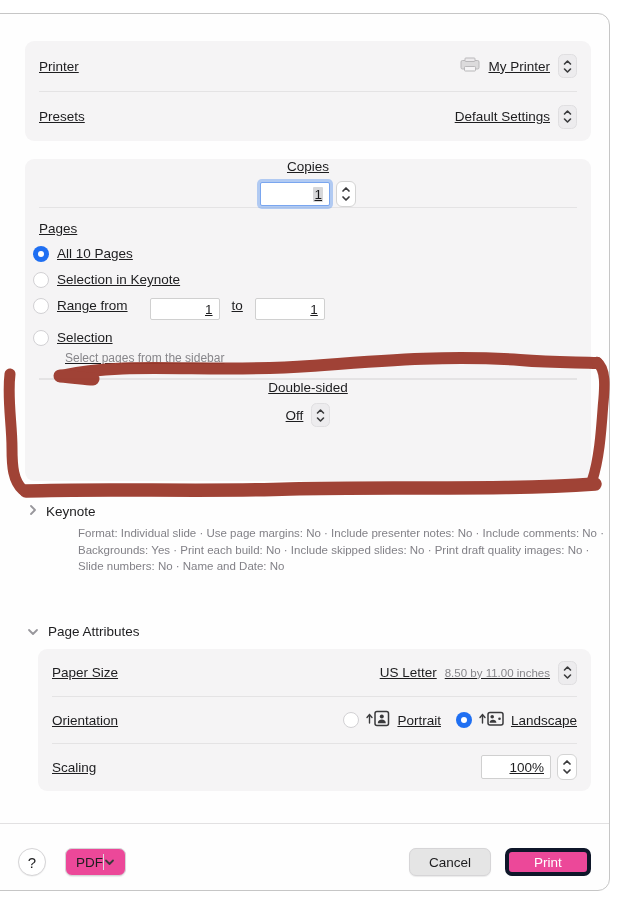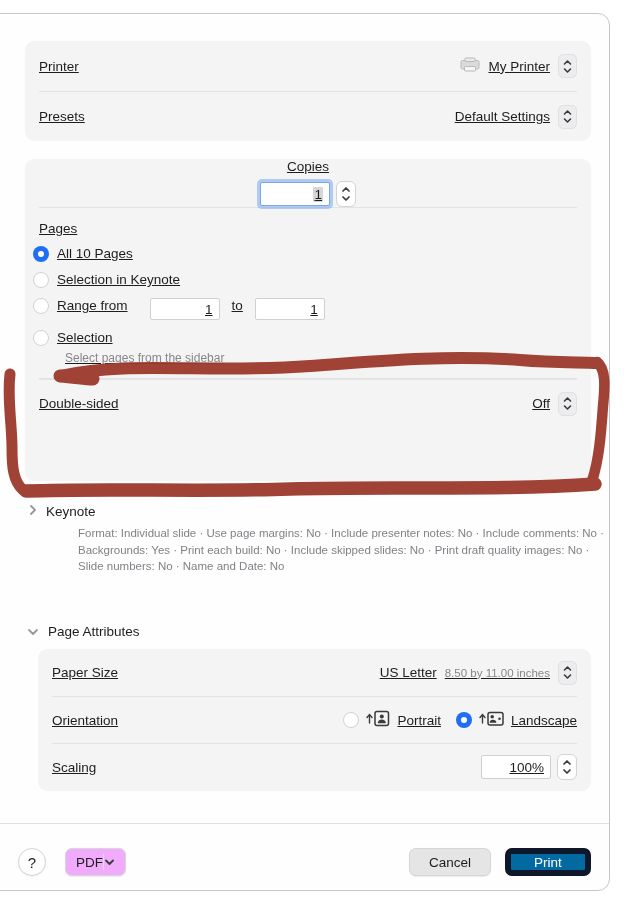--- a/index.html
+++ b/index.html
@@ -78,32 +78,32 @@
     position:absolute;font-size:11.5px;line-height:1.45;color:#828187;
   }
   
   .footer-divider{position:absolute;left:0;right:0;height:1px;background:#e2e1e2;}
   .help-btn{
     position:absolute;width:28px;height:28px;border-radius:50%;background:#fff;
     border:1px solid #d6d5d7;display:flex;align-items:center;justify-content:center;
     font-size:15px;color:#1d1d1f;box-sizing:border-box;box-shadow:0 .5px 1px rgba(0,0,0,.08);
   }
   .pdf-btn{
-    position:absolute;height:28px;border-radius:7px;background:#f0abfc;
+    position:absolute;height:28px;border-radius:7px;background:#ec4899;
     border:1px solid #d6d5d7;display:flex;align-items:center;
     font-size:13.5px;color:#1d1d1f;box-sizing:border-box;padding:0 10px;
     box-shadow:0 .5px 1px rgba(0,0,0,.08);
   }
   .pdf-sep{width:1px;height:16px;background:#dddcde;}
   .btn{
     position:absolute;height:28px;border-radius:7px;display:flex;align-items:center;
     justify-content:center;font-size:13.5px;box-sizing:border-box;
   }
   .btn-plain{background:#e5e5e5;border:1px solid #d6d5d7;color:#1d1d1f;box-shadow:0 .5px 1px rgba(0,0,0,.08);}
-  .btn-primary{background:#0369a1;border:6px solid #0f172a;color:#fff;}
+  .btn-primary{background:#ec4899;border:4px solid #0f172a;color:#fff;}
   .annotation-svg{position:absolute;left:0;top:0;pointer-events:none;z-index:20;}
   .sel-hl{background:#d7d7d9;border-radius:1px;padding:0 1px;}
 </style>
 </head>
 <body>
 
 <div class="dialog">
 
   <div class="card" style="left:54px;top:27px;width:566px;height:100px;">
     <div class="row" style="height:50px;">
@@ -180,21 +180,21 @@
       <div class="radio-row">
         <span class="radio"></span>
         <span>Selection</span>
       </div>
       <div class="detail-text" style="margin:-5px 0 0 32px;font-size:12px;">Select pages from the sidebar</div>
     </div>
 
     <div class="divider" style="margin-top:13px;"></div>
 
     <div class="divider"></div>
-    <div class="row" style="height:47px;">
+    <div class="row" style="height:47px;flex-direction:column;">
       <span class="row-label">Double-sided</span>
       <div class="value-group">
         <span class="value-text">Off</span>
         <div class="stepper">
           <svg width="11" height="17" viewBox="0 0 11 17" fill="none" stroke="#3a3a3c" stroke-width="1.6" stroke-linecap="round" stroke-linejoin="round">
             <polyline points="2.5,6 5.5,3 8.5,6"></polyline>
               <polyline points="2.5,11 5.5,14 8.5,11"></polyline>
           </svg>
         </div>
       </div>

